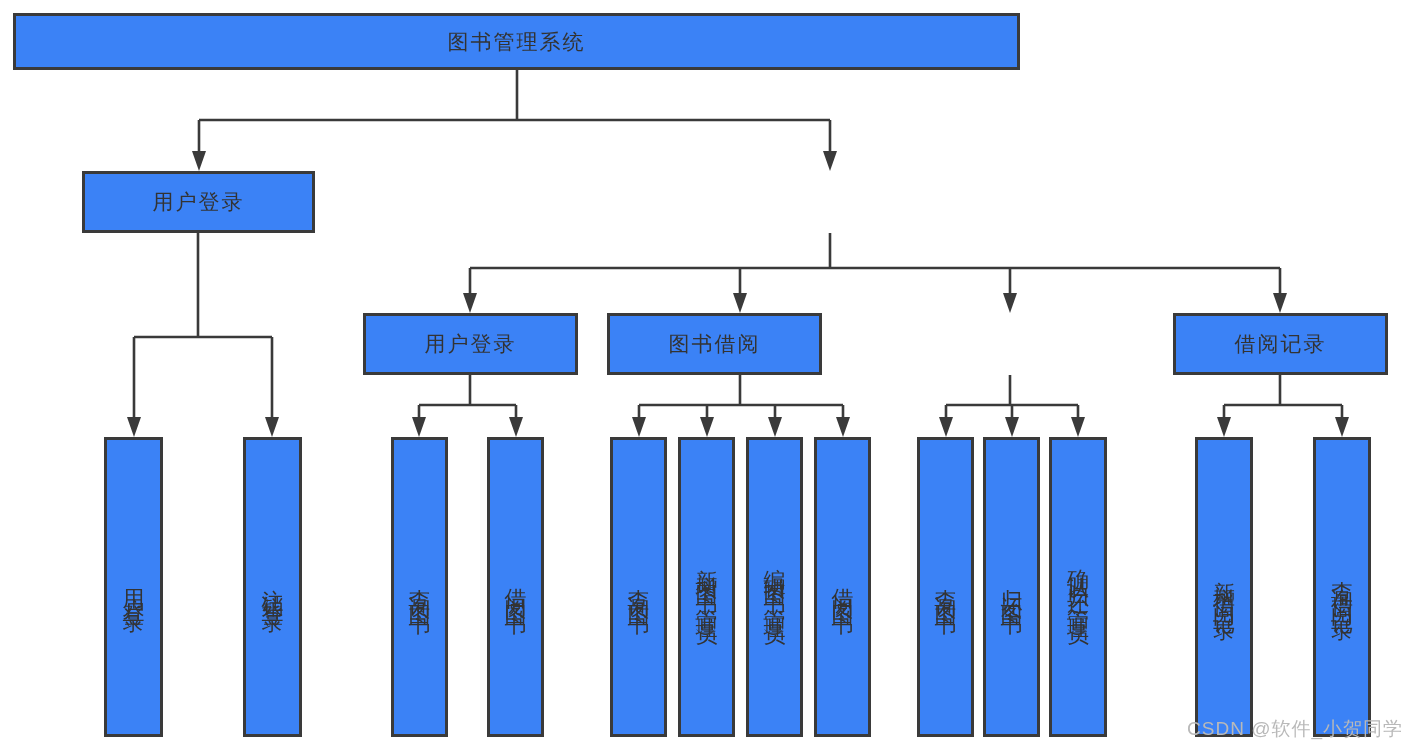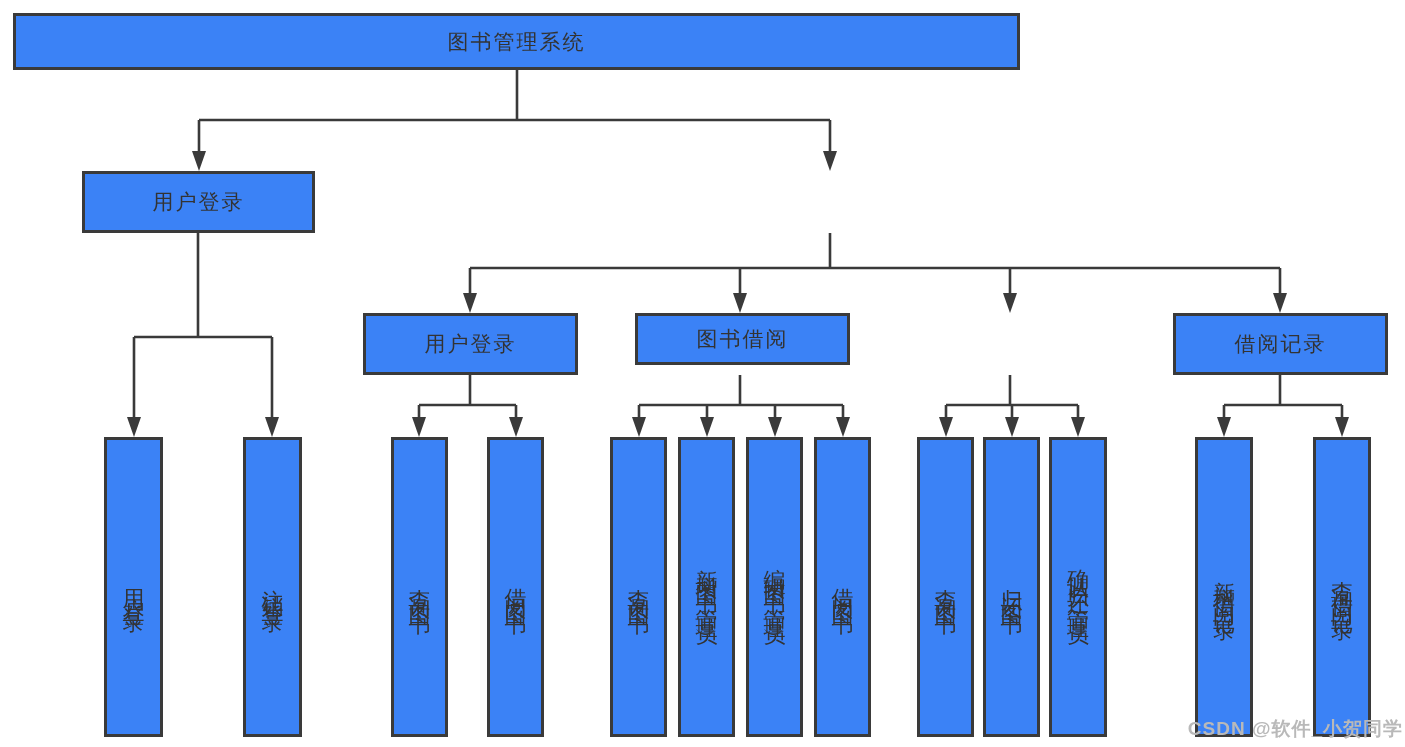--- a/index.html
+++ b/index.html
@@ -45,21 +45,20 @@
     line-height: 1;
   }
   .watermark {
     position: absolute;
     top: 716px;
     right: 2px;
     font-size: 19px;
     color: #b9b9b9;
     letter-spacing: 1px;
     white-space: nowrap;
-    font-weight: bold;
   }
 </style>
 </head>
 <body>
 
 <div class="canvas">
 
   <svg class="connectors" viewBox="0 0 1405 747" xmlns="http://www.w3.org/2000/svg" aria-hidden="true">
     <g stroke="#3a3a3a" stroke-width="2.6" fill="none">
       <path d="M517 70 V120 M199 120 H830 M199 120 V153 M830 120 V153"></path>
@@ -91,21 +90,21 @@
       <polygon points="1217,417 1231,417 1224,437"></polygon>
       <polygon points="1335,417 1349,417 1342,437"></polygon>
     </g>
   </svg>
 
   <div class="box h" style="left:13px; top:13px; width:1007px; height:57px;">图书管理系统</div>
 
   <div class="box h" style="left:82px; top:171px; width:233px; height:62px;">用户登录</div>
 
   <div class="box h" style="left:363px; top:313px; width:215px; height:62px;">用户登录</div>
-  <div class="box h" style="left:635px; top:313px; width:215px; height:52px;">图书借阅</div>
+  <div class="box h" style="left:607px; top:313px; width:215px; height:62px;">图书借阅</div>
   <div class="box h" style="left:1173px; top:313px; width:215px; height:62px;">借阅记录</div>
 
   <div class="box v" style="left:104px; top:437px; width:59px; height:300px;">用户登录</div>
   <div class="box v" style="left:243px; top:437px; width:59px; height:300px;">注销登录</div>
 
   <div class="box v" style="left:391px; top:437px; width:57px; height:300px;">查询图书</div>
   <div class="box v" style="left:487px; top:437px; width:57px; height:300px;">借阅图书</div>
 
   <div class="box v" style="left:610px; top:437px; width:57px; height:300px;">查询图书</div>
   <div class="box v" style="left:678px; top:437px; width:57px; height:300px;">新增图书（管理员）</div>

